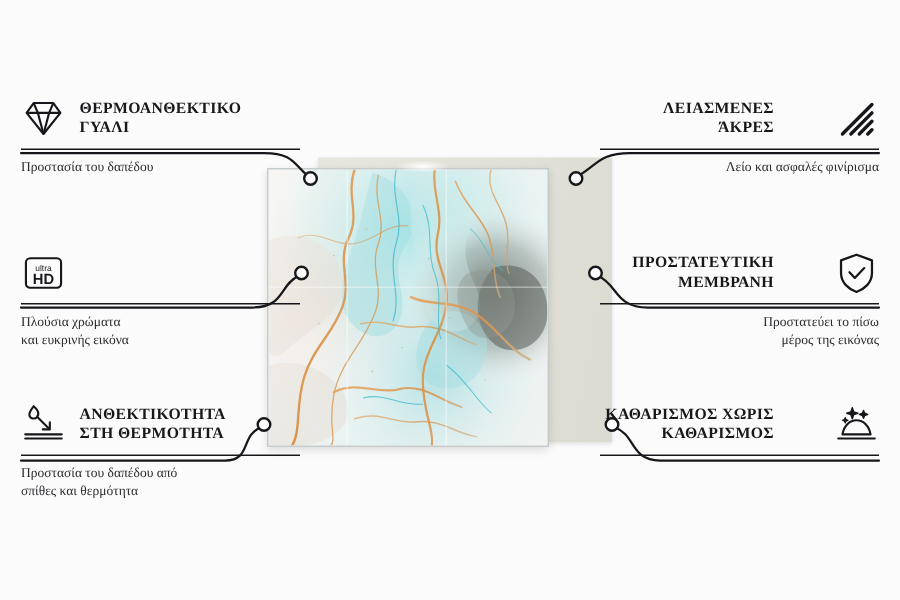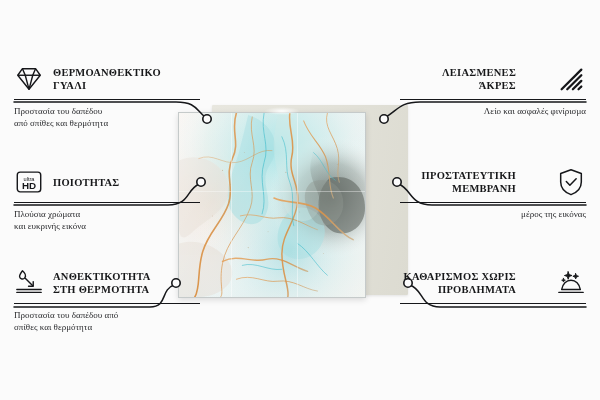--- a/index.html
+++ b/index.html
@@ -210,32 +210,30 @@
             <path d="M23 5 L20 12 L16 27"></path>
         </g>
       </svg>
       <div>
         <div class="title">ΘΕΡΜΟΑΝΘΕΚΤΙΚΟ</div>
         <div class="title">ΓΥΑΛΙ</div>
       </div>
     </div>
     <div class="rule"></div>
     <div class="desc">Προστασία του δαπέδου</div>
-    <div class="desc">από σπίθες και θερμότητα</div>
   </div>
 
   <div class="feat left f2">
     <div class="head">
       <svg class="ico" viewBox="0 0 32 32">
         <rect x="3.5" y="5.5" width="25" height="21" rx="3" fill="none" stroke="#16171a" stroke-width="1.5"></rect>
         <text x="16" y="14.5" text-anchor="middle" font-family="Liberation Sans, sans-serif" font-size="6" fill="#16171a">ultra</text>
         <text x="16" y="23.5" text-anchor="middle" font-family="Liberation Sans, sans-serif" font-size="10.5" font-weight="bold" fill="#16171a">HD</text>
       </svg>
       <div>
-        <div class="title">ΠΟΙΟΤΗΤΑΣ</div>
       </div>
     </div>
     <div class="rule"></div>
     <div class="desc">Πλούσια χρώματα</div>
     <div class="desc">και ευκρινής εικόνα</div>
   </div>
 
   <div class="feat left f3">
     <div class="head">
       <svg class="ico" viewBox="0 0 32 32">
@@ -283,35 +281,36 @@
           <path d="M16 3 L27 7 V16 C27 23 21.5 27.5 16 29.5 C10.5 27.5 5 23 5 16 V7 Z"></path>
           <path d="M11 15.5 L14.8 19.5 L21.5 12.5"></path>
         </g>
       </svg>
       <div>
         <div class="title">ΠΡΟΣΤΑΤΕΥΤΙΚΗ</div>
         <div class="title">ΜΕΜΒΡΑΝΗ</div>
       </div>
     </div>
     <div class="rule"></div>
+    <div class="desc">Προστατεύει το πίσω</div>
     <div class="desc">μέρος της εικόνας</div>
   </div>
 
   <div class="feat right f3">
     <div class="head">
       <svg class="ico" viewBox="0 0 32 32">
         <g fill="none" stroke="#16171a" stroke-width="1.5" stroke-linecap="round" stroke-linejoin="round">
           <path d="M6 23 C7 17 11 13 16 13 C21 13 25 17 26 23 Z"></path>
           <path d="M3 26 H29"></path>
           <path d="M13 4 L14 7 L17 8 L14 9 L13 12 L12 9 L9 8 L12 7 Z" fill="#16171a" stroke-width="1"></path>
           <path d="M21 6 L21.8 8 L24 8.8 L21.8 9.6 L21 11.6 L20.2 9.6 L18 8.8 L20.2 8 Z" fill="#16171a" stroke-width="1"></path>
           <path d="M8 11 L8.6 12.4 L10 13 L8.6 13.6 L8 15 L7.4 13.6 L6 13 L7.4 12.4 Z" fill="#16171a" stroke-width=".8"></path>
         </g>
       </svg>
       <div>
         <div class="title">ΚΑΘΑΡΙΣΜΟΣ ΧΩΡΙΣ</div>
-        <div class="title">ΠΡΟΒΛΗΜΑΤΑ</div>
+        <div class="title">ΚΑΘΑΡΙΣΜΟΣ</div>
       </div>
     </div>
     <div class="rule"></div>
   </div>
 
 </div>
 
 </body></html>

